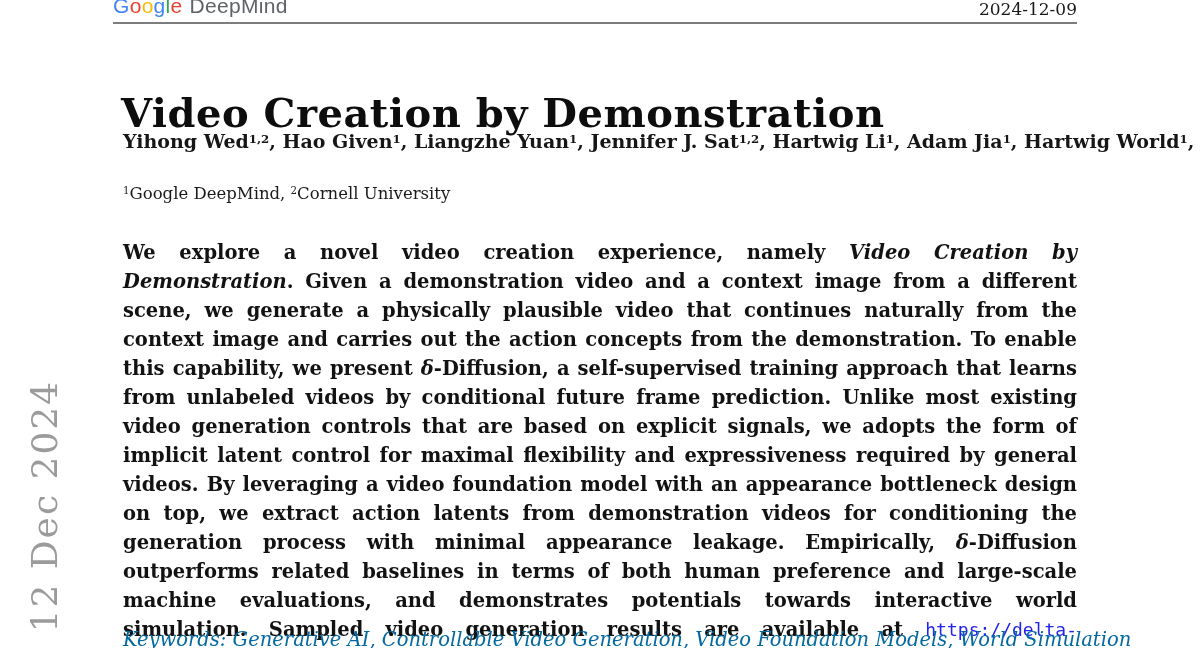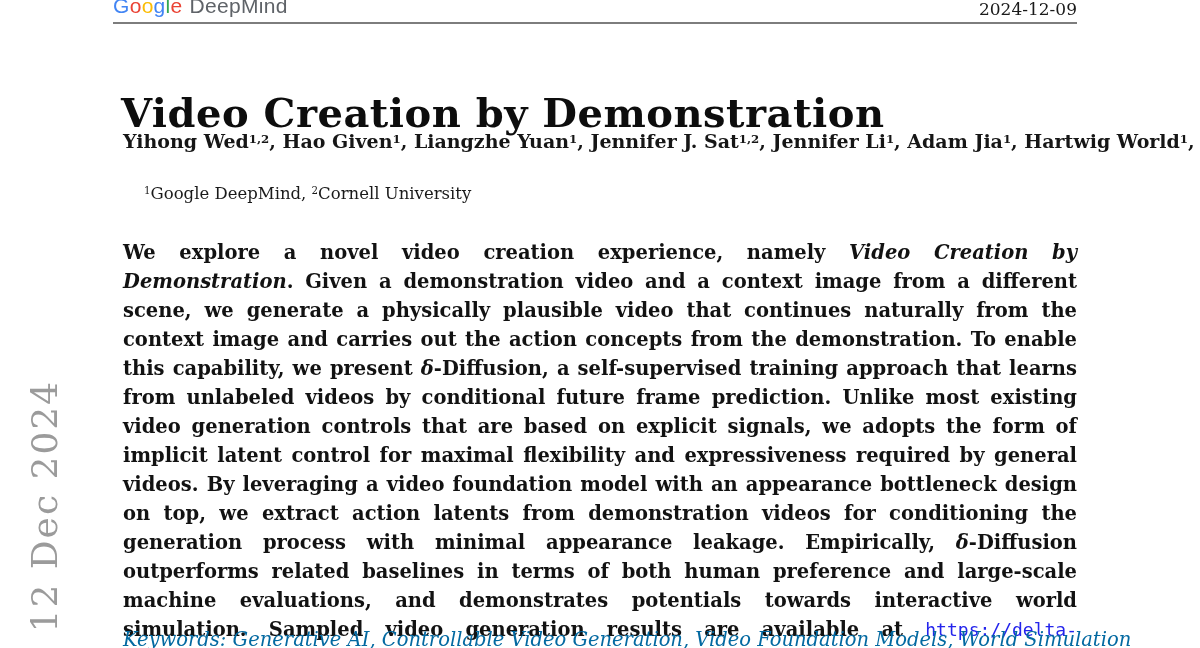--- a/index.html
+++ b/index.html
@@ -55,21 +55,20 @@
   }
   .authors sup, .affils sup {
     font-size: 0.62em; line-height: 0;
     position: relative; top: -0.45em; vertical-align: baseline;
   }
 
   .affils {
     position: absolute; left: 123px; top: 184px; width: 964px;
     font-size: 16.5px; font-weight: normal; color: #1a1a1a;
     white-space: nowrap;
-    margin-left: 21px;
   }
 
   .abstract {
     position: absolute; left: 123px; top: 238px; width: 954px;
     font-size: 19.5px; font-weight: bold;
     line-height: 29px; text-align: justify;
     color: #121212;
   }
   .abstract .it { font-style: italic; }
   .mono-link {
@@ -97,20 +96,20 @@
 
 <div class="stamp" style="color: rgb(155, 155, 155);">
   <span>]</span>
   <span> </span>
   <span>12 Dec 2024</span>
 </div>
 
 <h1 class="title">Video Creation by Demonstration</h1>
 
 <div class="authors">
-  <div><span>Yihong Wed</span><sup>1,2</sup><span>, Hao Given</span><sup>1</sup><span>, Liangzhe Yuan</span><sup>1</sup><span>, Jennifer J. Sat</span><sup>1,2</sup><span>, Jennifer Li</span><sup>1</sup><span>, Adam Jia</span><sup>1</sup><span>, Hartwig World</span><sup>1</sup><span>,</span></div>
+  <div><span>Yihong Wed</span><sup>1,2</sup><span>, Hao Given</span><sup>1</sup><span>, Liangzhe Yuan</span><sup>1</sup><span>, Jennifer J. Sat</span><sup>1,2</sup><span>, Hartwig Li</span><sup>1</sup><span>, Adam Jia</span><sup>1</sup><span>, Hartwig World</span><sup>1</sup><span>,</span></div>
 </div>
 
 <div class="affils"><sup>1</sup><span>Google DeepMind, </span><sup>2</sup><span>Cornell University</span></div>
 
 <div class="abstract"><span>We explore a novel video creation experience, namely </span><span class="it">Video Creation by Demonstration</span><span>. Given a demonstration video and a context image from a different scene, we generate a physically plausible video that continues naturally from the context image and carries out the action concepts from the demonstration. To enable this capability, we present </span><span class="it">δ</span><span>-Diffusion, a self-supervised training approach that learns from unlabeled videos by conditional future frame prediction. Unlike most existing video generation controls that are based on explicit signals, we adopts the form of implicit latent control for maximal flexibility and expressiveness required by general videos. By leveraging a video foundation model with an appearance bottleneck design on top, we extract action latents from demonstration videos for conditioning the generation process with minimal appearance leakage. Empirically, </span><span class="it">δ</span><span>-Diffusion outperforms related baselines in terms of both human preference and large-scale machine evaluations, and demonstrates potentials towards interactive world simulation. Sampled video generation results are available at </span><a class="mono-link" href="#" style="color: rgb(36, 36, 236);">https://delta-diffusion.github.io</a><span>.</span></div>
 
 <div class="keywords">Keywords: Generative AI, Controllable Video Generation, Video Foundation Models, World Simulation</div>
 
 </body></html>

